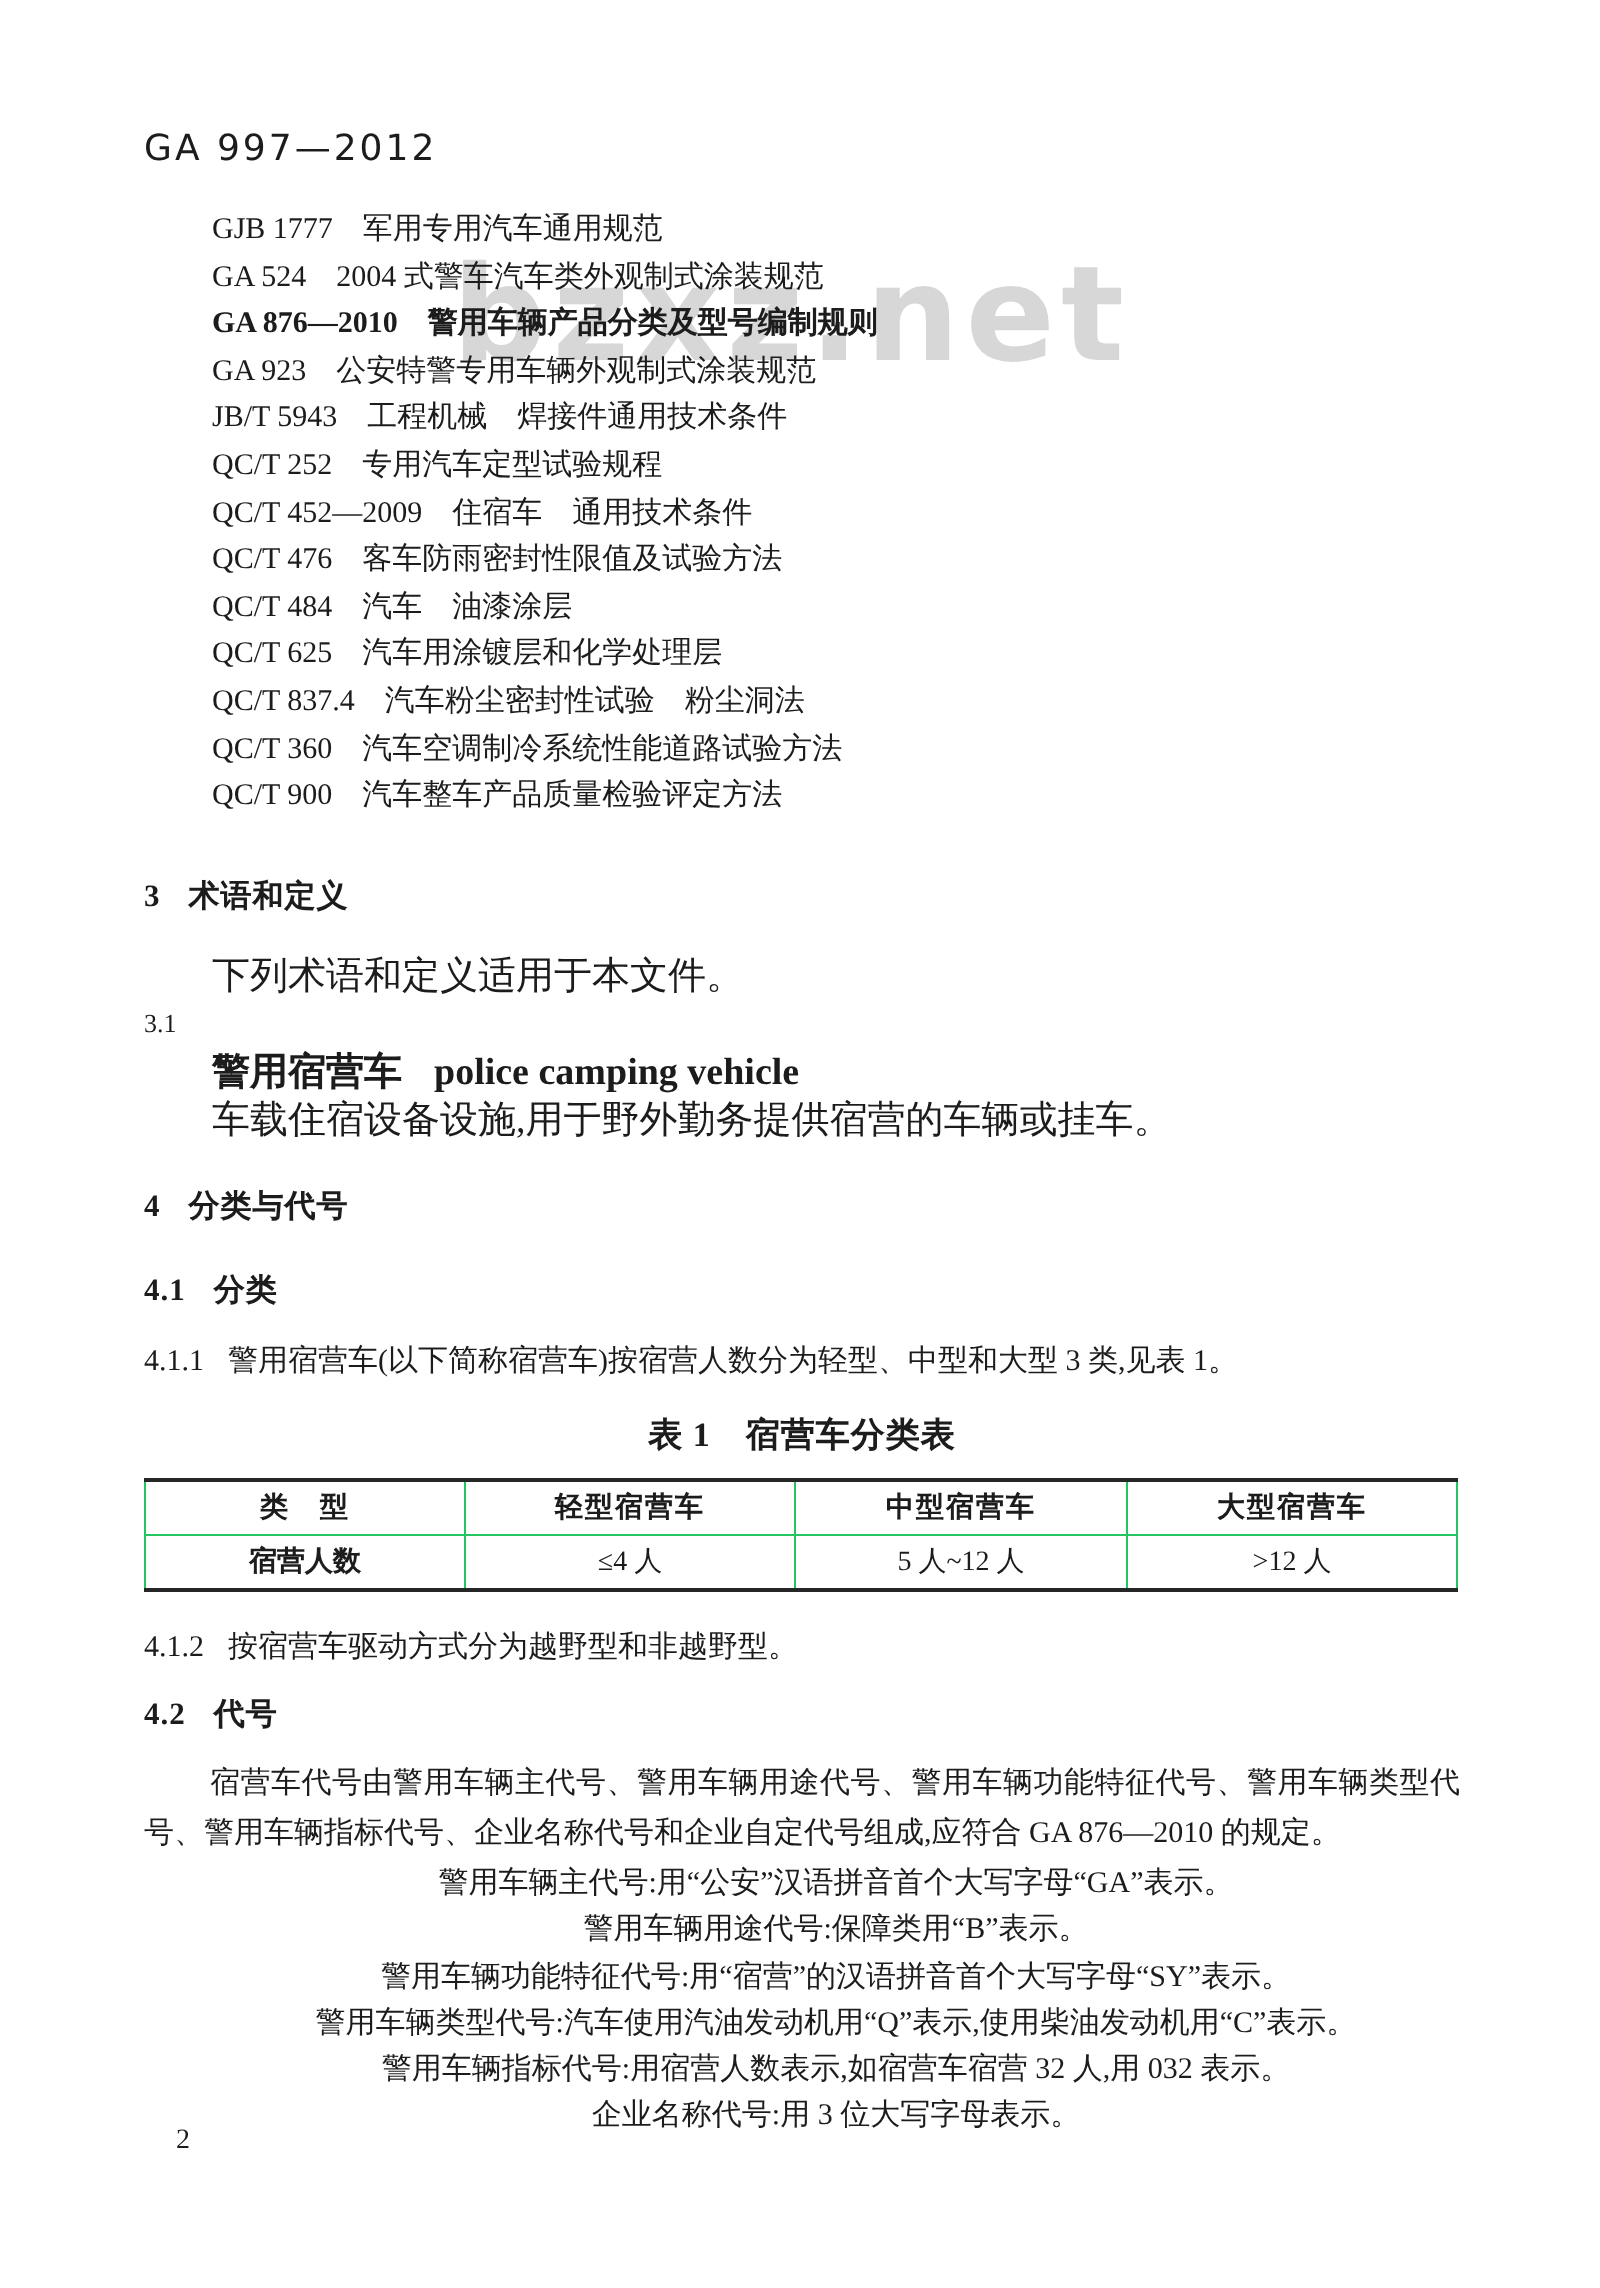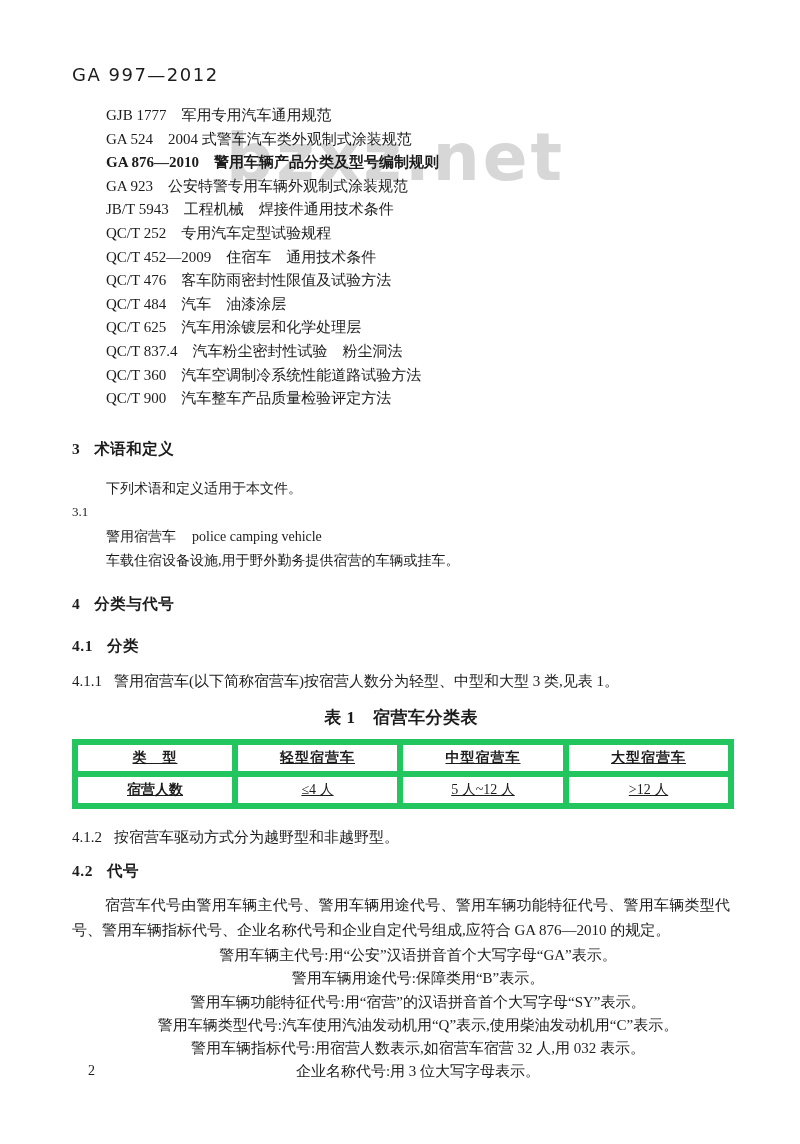--- a/index.html
+++ b/index.html
@@ -36,48 +36,47 @@
   .ref-item.bold { font-weight:bold; }
   .sec-heading {
     font-weight:bold; font-size:15.5px; line-height:23px;
     letter-spacing:0.5px;
   }
   .sec-heading .num { margin-right:14px; }
   .mt-h3 { margin-top:26px; }
   .mt-h4 { margin-top:20px; }
   .mt-h41 { margin-top:19px; }
   .mt-h42 { margin-top:10px; }
-  .body-line { font-size:14px; line-height:23.6px; }
+  .body-line { font-size:19px; line-height:23.6px; }
   .indent { margin-left:34px; }
   .intro { margin-top:17px; }
   .clause-num { font-size:13px; line-height:23.6px; }
-  .term-line { margin-top:1px; font-weight:normal; }
+  .term-line { margin-top:1px; font-weight:bold; }
   .term-en { font-family:"Liberation Serif","DejaVu Serif",serif; margin-left:16px; }
   .clause { font-size:15px; line-height:23.6px; }
   .clause .cnum { font-weight:normal; margin-right:12px; }
   .mt-c411 { margin-top:13px; }
   .mt-c412 { margin-top:17px; }
   .table-caption {
     margin-top:13px; text-align:center;
     font-weight:bold; font-size:17px; line-height:22px;
     letter-spacing:0.5px;
   }
   table.cls {
     margin-top:10px;
     width:656px;
     border-collapse:collapse;
     table-layout:fixed;
     font-size:14px;
   }
   table.cls td {
-    border:6px solid #22c55e;
+    border:1px solid #22c55e;
     text-align:center;
     height:26px;
     padding:0;
-    text-decoration:underline;
   }
   table.cls { border-top:2.5px solid #262626; border-bottom:2.5px solid #262626; }
   table.cls .hd { font-weight:bold; letter-spacing:1px; }
   table.cls .rowhd { font-weight:bold;margin-left:28px; }
   .para { margin-top:11px; font-size:15px; line-height:24.5px; text-indent:2.2em; text-align:justify; }
   .code-lines { margin-top:2px; margin-left:34px; }
   .code-line { font-size:15px; line-height:23.2px; white-space:nowrap;text-align:center; }
   .page-number {
     position:absolute; left:88px; top:1063px;
     font-size:14px; z-index:1;

